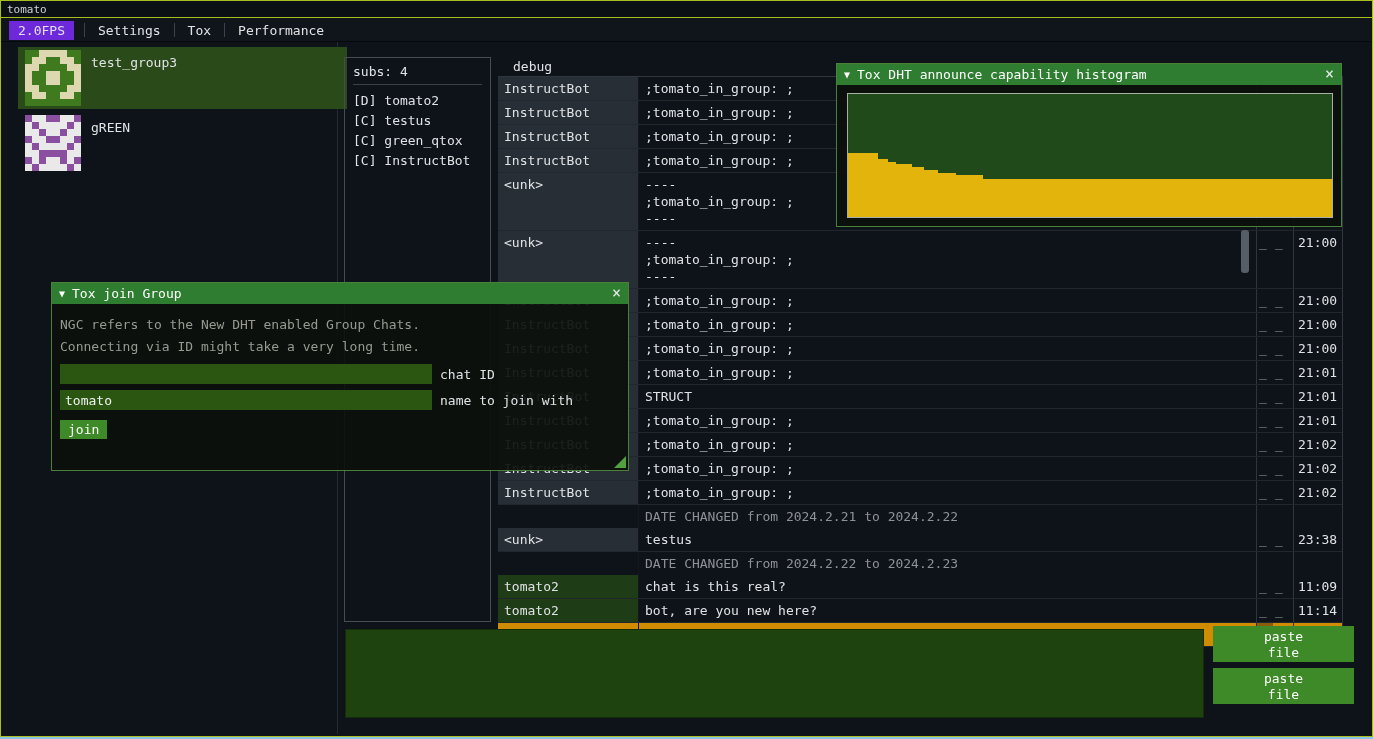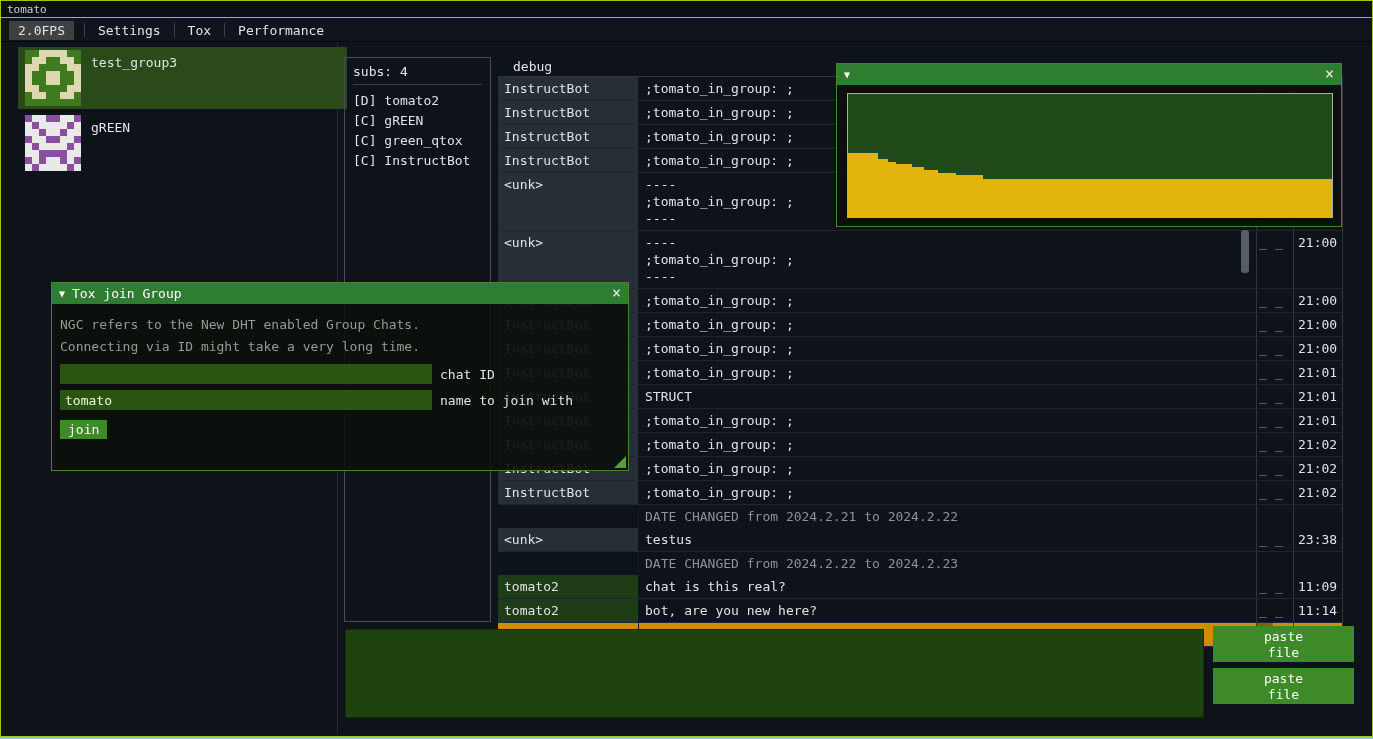--- a/index.html
+++ b/index.html
@@ -8,21 +8,21 @@
   .screen { position:relative; width:1373px; height:739px; background:#0d1319; overflow:hidden; }
   .os-edge { position:absolute; left:0; bottom:0; width:100%; height:2px; background:#8cc3e8; }
   .app { position:absolute; left:0; top:0; width:1373px; height:737px; background:#0d1319;
          border:1px solid #a9bf20; overflow:hidden; }
 
   .titlebar { position:absolute; left:0; top:0; right:0; height:17px; background:#0b1015;
               border-bottom:1px solid #a9bf20; font-size:11px; padding:2px 6px; color:#cfd3d7; }
 
   .menubar { position:absolute; left:0; top:18px; right:0; height:23px; background:#10151b;
              display:flex; align-items:center; padding-left:8px; gap:2px; border-bottom:1px solid #06090c; }
-  .menu-fps { background:#404040; padding:2px 9px; margin-right:8px; }
+  .menu-fps { background:#6d28d9; padding:2px 9px; margin-right:8px; }
   .menu-sep { width:1px; height:14px; background:#3b424b; }
   .menu-item { padding:2px 11px; cursor:default; }
 
   .main-divider { position:absolute; left:336px; top:41px; bottom:2px; width:1px; background:#242a31; }
 
   .group-list { position:absolute; left:17px; top:46px; width:329px; }
   .group-row { display:flex; height:62px; margin-bottom:3px; }
   .group-row.selected { background:#2b4a1a; }
   .avatar { width:56px; height:56px; margin:3px 0 0 7px; display:grid;
             grid-template-columns:repeat(8,1fr); grid-template-rows:repeat(8,1fr); flex:none; }
@@ -245,21 +245,21 @@
             <div style="background: rgb(138, 79, 158);"></div>
             <div style="background: rgb(233, 233, 233);"></div>
           </div>
         <div class="group-name">gREEN</div>
       </div>
     </div>
 
     <div class="subs-panel">
       <div class="subs-title">subs: 4</div>
       <div class="subs-item">[D] tomato2</div>
-      <div class="subs-item">[C] gREEN</div>
+      <div class="subs-item">[C] testus</div>
       <div class="subs-item">[C] green_qtox</div>
       <div class="subs-item">[C] InstructBot</div>
     </div>
 
     <div class="chat-tab">debug</div>
 
     <div class="msg-table" id="msgTable">
         <div class="mrow">
           <div class="cname" style="background: rgb(39, 46, 54);">InstructBot</div>
           <div class="cmsg">;tomato_in_group: ;</div>
@@ -437,20 +437,21 @@
         <input class="field-input" value="tomato" style="">
         <span class="field-label">name to join with</span>
       </div>
       <button class="join-btn">join</button>
       <div class="resize-grip"></div>
     </div>
 
     <div class="float-win hist-win">
       <div class="win-title">
         <span class="collapse">▼</span>
+        <span>Tox DHT announce capability histogram</span>
         <span class="win-close">×</span>
       </div>
       <div class="plot" id="histPlot" style="background: rgb(33, 74, 26);">
           <div style="width: 30px; height: 64px; background: rgb(226, 180, 12);"></div>
           <div style="width: 10px; height: 58px; background: rgb(226, 180, 12);"></div>
           <div style="width: 8px; height: 55px; background: rgb(226, 180, 12);"></div>
           <div style="width: 16px; height: 53px; background: rgb(226, 180, 12);"></div>
           <div style="width: 12px; height: 50px; background: rgb(226, 180, 12);"></div>
           <div style="width: 14px; height: 47px; background: rgb(226, 180, 12);"></div>
           <div style="width: 18px; height: 44px; background: rgb(226, 180, 12);"></div>

